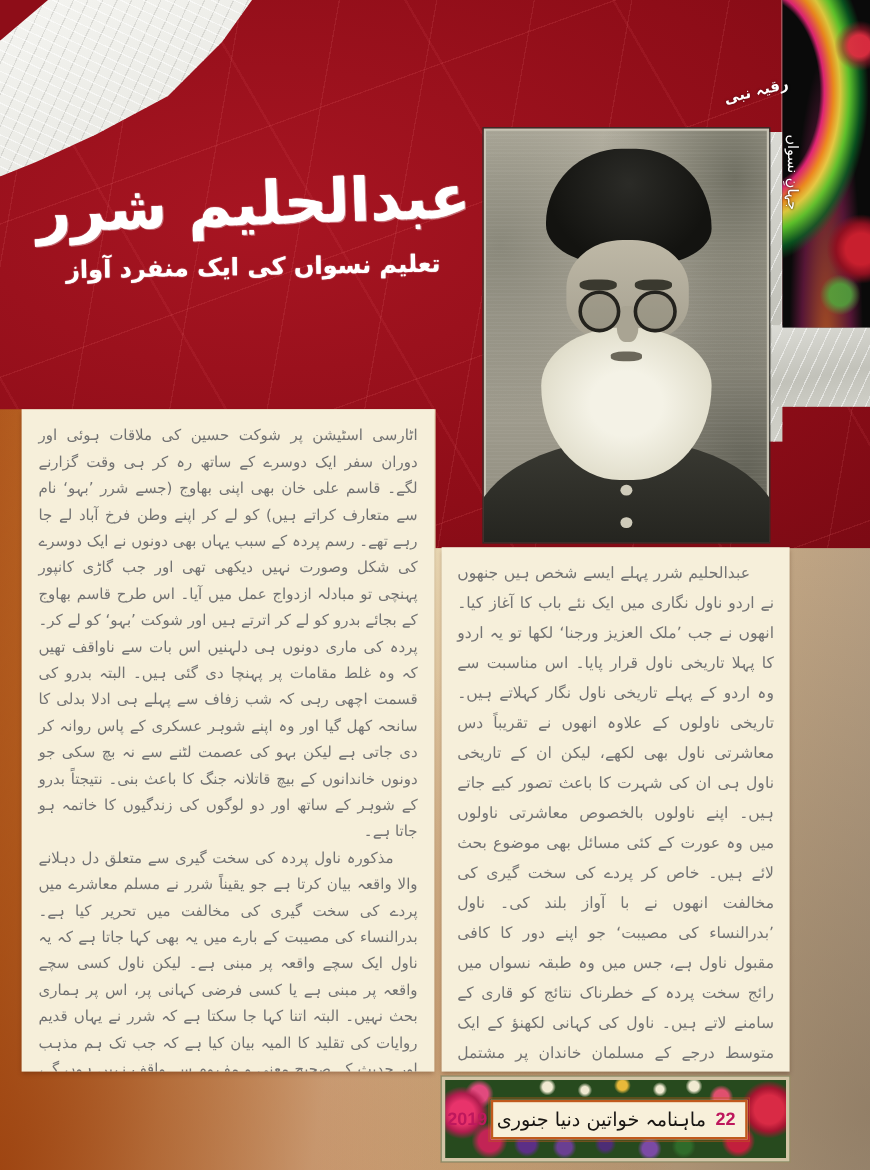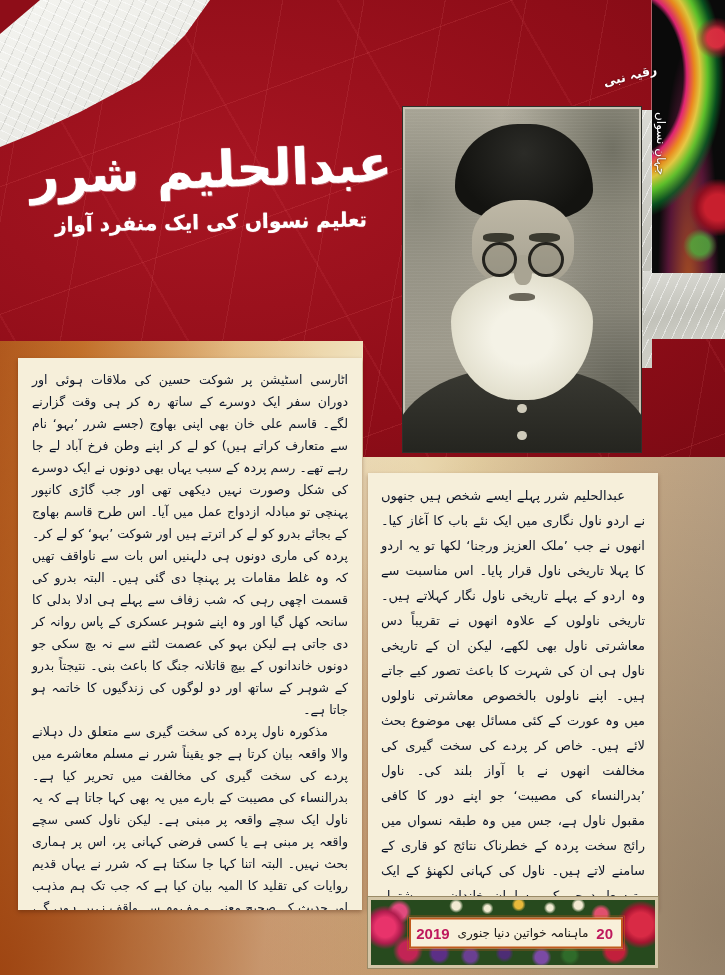--- a/index.html
+++ b/index.html
@@ -101,21 +101,21 @@
   #photo .btn{position:absolute;left:48%;width:4%;height:2.6%;background:#cfcbba;border-radius:50%;}
   #photo .btn.b1{top:86%;} #photo .btn.b2{top:94%;}
   #photo .beard{position:absolute;left:20%;top:48%;width:60%;height:37%;
     background:radial-gradient(#f4f2e6 30%,#e2dfcd 70%,#cdc9b6);
     border-radius:48% 48% 46% 46% / 38% 38% 62% 62%;}
   #photo .mouth{position:absolute;left:44.5%;top:54%;width:11%;height:2.2%;
     background:#6b675a;border-radius:40%;}
   
   .textbox{
     background:#f6efda;box-shadow:0 2px 4px rgba(60,20,0,.35);
-    direction:rtl;color:#0f172a;overflow:hidden;box-sizing:border-box;margin-top:17px;
+    direction:rtl;color:#737373;overflow:hidden;box-sizing:border-box;
   }
   #col-left{left:18px;top:341px;width:344px;height:552px;padding:11px 14px;
     font-size:12.5px;line-height:22px;text-align:justify;}
   #col-right{left:368px;top:456px;width:290px;height:437px;padding:10px 13px;
     font-size:13px;line-height:25px;text-align:justify;}
   .para{margin:0;}
   .para.indent{text-indent:20px;}
   
   #footer-banner{
     left:368px;top:897px;width:290px;height:71px;box-sizing:border-box;
@@ -140,21 +140,21 @@
       radial-gradient(circle at 47% 82%, #4d2d75 0 5px, transparent 9px),
       radial-gradient(circle at 70% 85%, #2f6b2a 0 6px, transparent 10px);
   }
   #footer-box{
     position:absolute;left:38px;top:50%;transform:translateY(-50%);
     width:194px;padding:5px 8px;background:#f8f0da;border:2px solid #c05a1d;
     outline:1px solid rgba(192,90,29,.6);outline-offset:1px;
     display:flex;align-items:center;justify-content:space-between;direction:rtl;gap:8px;
   }
   .footer-num{font-family:"Liberation Sans",sans-serif;font-weight:bold;font-size:15px;color:#be185d;}
-  #footer-mag{font-size:12px;color:#181512;white-space:nowrap;}
+  #footer-mag{font-size:16px;color:#181512;white-space:nowrap;}
 </style>
 </head>
 <body>
 
 <div id="page">
 
   <div id="banner" class="abs"></div>
   <div id="wedge" class="abs"></div>
   <div id="corner-tri" class="abs"></div>
 
@@ -191,19 +191,19 @@
     <p class="para">اٹارسی اسٹیشن پر شوکت حسین کی ملاقات ہوئی اور دوران سفر ایک دوسرے کے ساتھ رہ کر ہی وقت گزارنے لگے۔ قاسم علی خان بھی اپنی بھاوج (جسے شرر ’بہو‘ نام سے متعارف کراتے ہیں) کو لے کر اپنے وطن فرخ آباد لے جا رہے تھے۔ رسم پردہ کے سبب یہاں بھی دونوں نے ایک دوسرے کی شکل وصورت نہیں دیکھی تھی اور جب گاڑی کانپور پہنچی تو مبادلہ ازدواج عمل میں آیا۔ اس طرح قاسم بھاوج کے بجائے بدرو کو لے کر اترتے ہیں اور شوکت ’بہو‘ کو لے کر۔ پردہ کی ماری دونوں ہی دلہنیں اس بات سے ناواقف تھیں کہ وہ غلط مقامات پر پہنچا دی گئی ہیں۔ البتہ بدرو کی قسمت اچھی رہی کہ شب زفاف سے پہلے ہی ادلا بدلی کا سانحہ کھل گیا اور وہ اپنے شوہر عسکری کے پاس روانہ کر دی جاتی ہے لیکن بہو کی عصمت لٹنے سے نہ بچ سکی جو دونوں خاندانوں کے بیچ قاتلانہ جنگ کا باعث بنی۔ نتیجتاً بدرو کے شوہر کے ساتھ اور دو لوگوں کی زندگیوں کا خاتمہ ہو جاتا ہے۔</p>
     <p class="para indent">مذکورہ ناول پردہ کی سخت گیری سے متعلق دل دہلانے والا واقعہ بیان کرتا ہے جو یقیناً شرر نے مسلم معاشرے میں پردے کی سخت گیری کی مخالفت میں تحریر کیا ہے۔ بدرالنساء کی مصیبت کے بارے میں یہ بھی کہا جاتا ہے کہ یہ ناول ایک سچے واقعہ پر مبنی ہے۔ لیکن ناول کسی سچے واقعہ پر مبنی ہے یا کسی فرضی کہانی پر، اس پر ہماری بحث نہیں۔ البتہ اتنا کہا جا سکتا ہے کہ شرر نے یہاں قدیم روایات کی تقلید کا المیہ بیان کیا ہے کہ جب تک ہم مذہب اور حدیث کے صحیح معنی و مفہوم سے واقف نہیں ہوں گے، مولویوں کی بنی بنائی روایات پر ایمان لانا نہ چھوڑیں گے۔ ہم ترقی کی راہ پر گامزن نہیں ہو سکیں گے۔ ناول میں اس دور کی خواتین کے لیے یہی پیغام ہے کہ اگر وہ اس طرح اپنی زندگی گزارتی رہیں تو اس جہالت (جیسے وہ شرم و حیا کا</p>
   </div>
 
   <div id="col-right" class="abs textbox">
     <p class="para indent">عبدالحلیم شرر پہلے ایسے شخص ہیں جنھوں نے اردو ناول نگاری میں ایک نئے باب کا آغاز کیا۔ انھوں نے جب ’ملک العزیز ورجنا‘ لکھا تو یہ اردو کا پہلا تاریخی ناول قرار پایا۔ اس مناسبت سے وہ اردو کے پہلے تاریخی ناول نگار کہلاتے ہیں۔ تاریخی ناولوں کے علاوہ انھوں نے تقریباً دس معاشرتی ناول بھی لکھے، لیکن ان کے تاریخی ناول ہی ان کی شہرت کا باعث تصور کیے جاتے ہیں۔ اپنے ناولوں بالخصوص معاشرتی ناولوں میں وہ عورت کے کئی مسائل بھی موضوع بحث لائے ہیں۔ خاص کر پردے کی سخت گیری کی مخالفت انھوں نے با آواز بلند کی۔ ناول ’بدرالنساء کی مصیبت‘ جو اپنے دور کا کافی مقبول ناول ہے، جس میں وہ طبقہ نسواں میں رائج سخت پردہ کے خطرناک نتائج کو قاری کے سامنے لاتے ہیں۔ ناول کی کہانی لکھنؤ کے ایک متوسط درجے کے مسلمان خاندان پر مشتمل ہے۔ جہاں خاندان کے فرزند اختر عسکری کا نکاح ماموں زاد بہن بدرالنساء عرف بدرو سے کرایا گیا ہے۔ چوں کہ بچپن کی شادی کا رواج تھا تو اس سبب سے بعد نکاح وداعی نہیں ہوئی اور جب دونوں سن بلوغ کو پہنچے تو طے ہوا کہ بدرو کے سسر شوکت حسین اسے لانے حیدرآباد جائیں گے۔ رسم پردہ کے سبب ابھی تک شوکت حسین نے بہو کو دیکھا تھا نہ بہو نے اپنے سسر کو۔ بہرحال حیدرآباد سے دونوں لکھنؤ روانہ ہوئے۔ راستے میں قاسم علی خان نامی شخص سے</p>
   </div>
 
   <div id="footer-banner" class="abs">
     <div id="footer-box">
-      <span class="footer-num">20</span>
+      <span class="footer-num">22</span>
       <span id="footer-mag">ماہنامہ خواتین دنیا جنوری</span>
       <span class="footer-num">2019</span>
     </div>
   </div>
 
 </div>
 
 </body></html>

